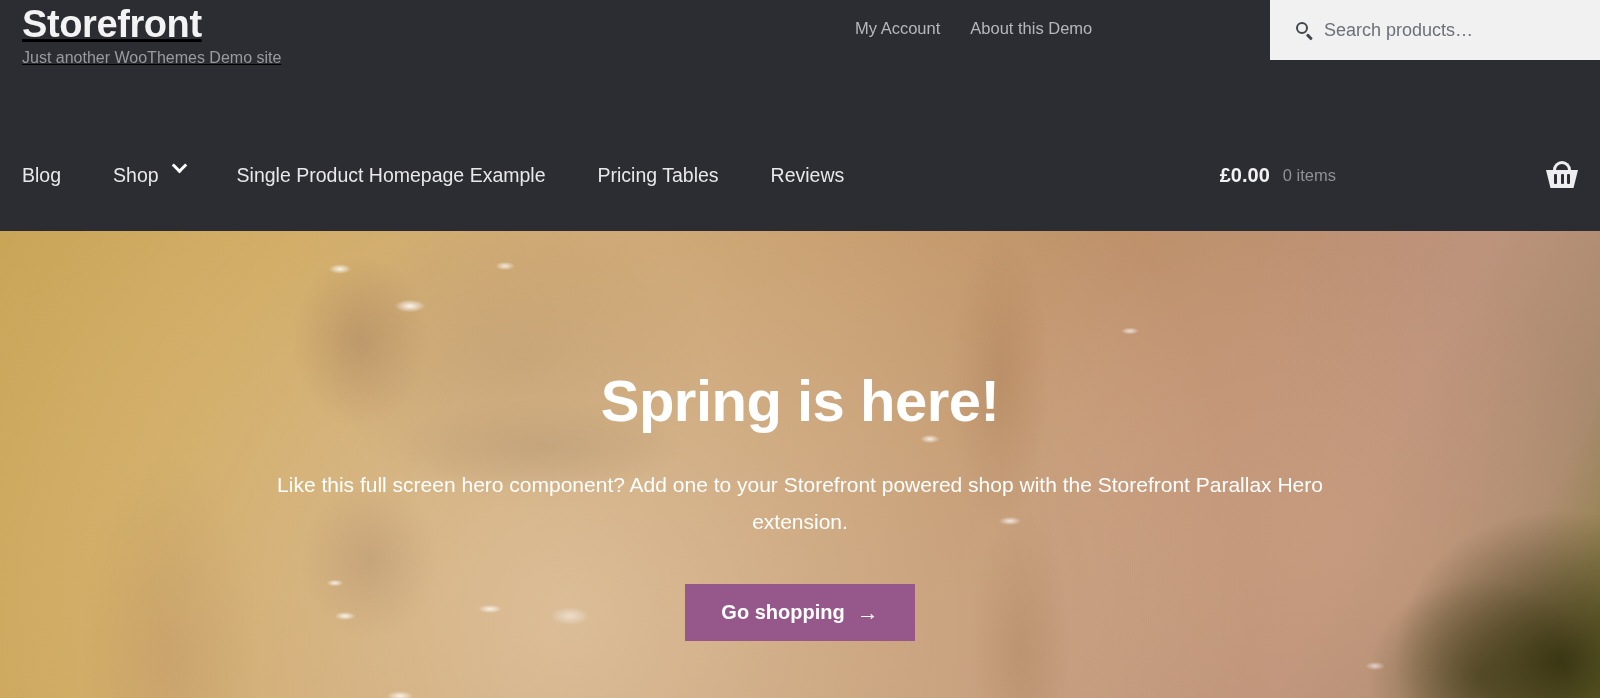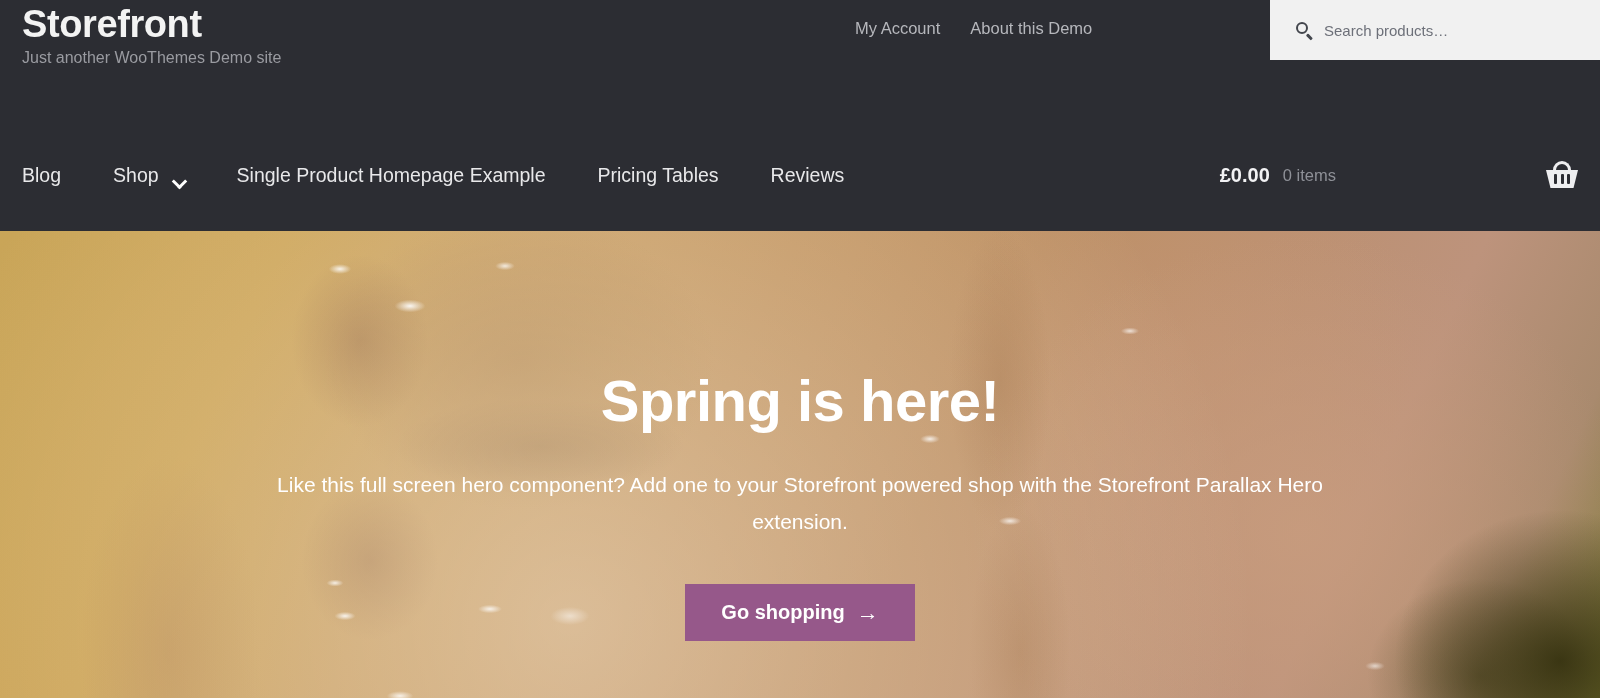--- a/index.html
+++ b/index.html
@@ -24,20 +24,21 @@
 
   .header-top {
     position: relative;
     height: 118px;
   }
 
   .branding {
     position: absolute;
     left: 22px;
     top: 2px;
+    text-decoration: underline;
   }
 
   .site-title {
     font-size: 38px;
     font-weight: bold;
     color: #f3f3f3;
     letter-spacing: -0.4px;
     line-height: 45px;
     cursor: pointer;
   }
@@ -100,21 +101,21 @@
     transform: rotate(45deg);
     transform-origin: left center;
     border-radius: 1px;
   }
 
   .search-input {
     border: none;
     outline: none;
     background: transparent;
     font-family: "Liberation Sans", sans-serif;
-    font-size: 15px;
+    font-size: 18px;
     color: #43464d;
     width: 250px;
   }
   .search-input::placeholder { color: #6d7079; }
 
   
   .main-nav {
     position: relative;
     height: 113px;
     display: flex;
@@ -123,21 +124,21 @@
 
   .nav-list {
     display: flex;
     align-items: center;
     list-style: none;
     padding-left: 22px;
   }
 
   .nav-item {
     display: flex;
-    align-items: flex-end;
+    align-items: flex-start;
     margin-right: 52px;
     cursor: pointer;
   }
   .nav-item a {
     font-size: 19.5px;
     color: #e8e8ea;
     text-decoration: none;
     line-height: 24px;
   }
 

